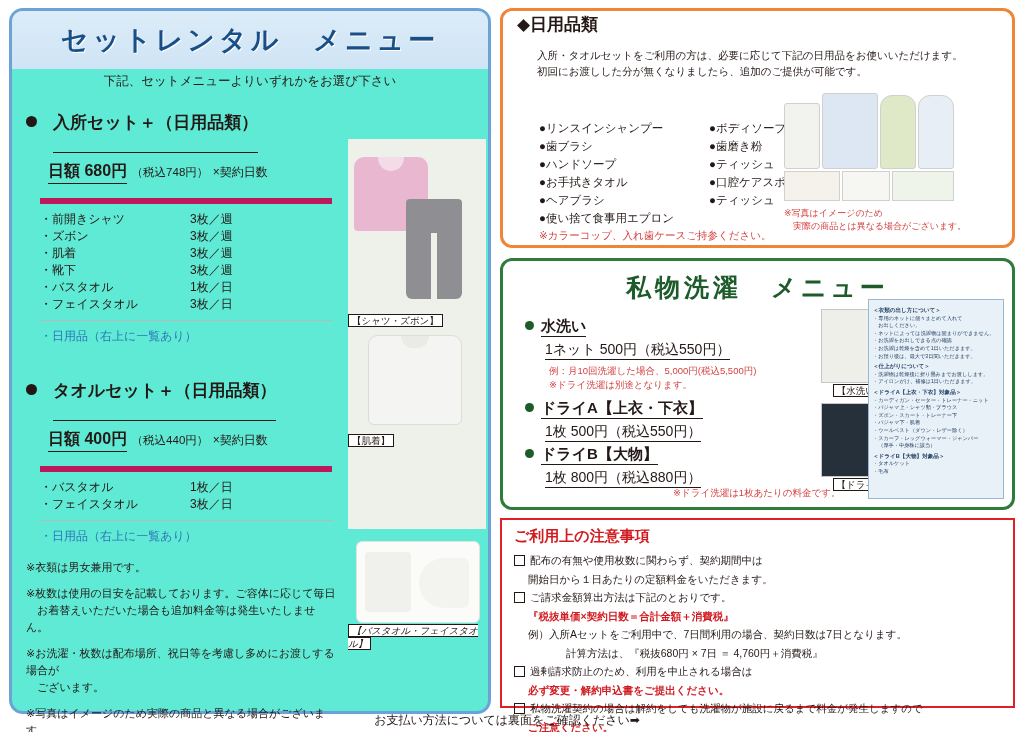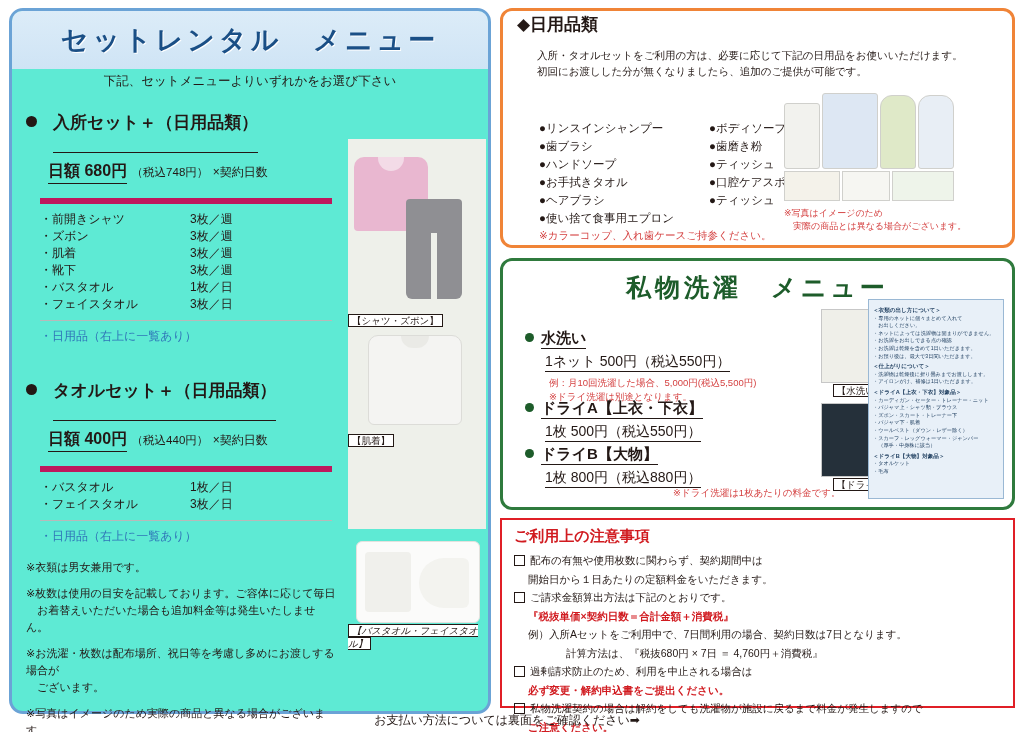--- a/index.html
+++ b/index.html
@@ -266,21 +266,21 @@
       <div class="dimg" style="left:58px;top:78px;width:46px;height:28px;background:#f6f6f2;"></div>
       <div class="dimg" style="left:108px;top:78px;width:60px;height:28px;background:#eef4ea;"></div>
     </div>
     <div class="daily-imgcap" style="white-space:pre-line">※写真はイメージのため
 　実際の商品とは異なる場合がございます。</div>
   </div>
 
   <div class="r-wash">
     <div class="r-wash-title">私物洗濯　メニュー</div>
 
-    <div class="wash-item" style="top:68px;">
+    <div class="wash-item" style="top:56px;">
       <div><span class="wash-dot"></span><span class="wash-name">水洗い</span></div>
       <div class="wash-price">1ネット 500円（税込550円）</div>
       <div class="wash-sub" style="white-space:pre-line">例：月10回洗濯した場合、5,000円(税込5,500円)
 ※ドライ洗濯は別途となります。</div>
     </div>
 
     <div class="wash-item" style="top:138px;">
       <div><span class="wash-dot"></span><span class="wash-name">ドライA【上衣・下衣】</span></div>
       <div class="wash-price">1枚 500円（税込550円）</div>
     </div>

